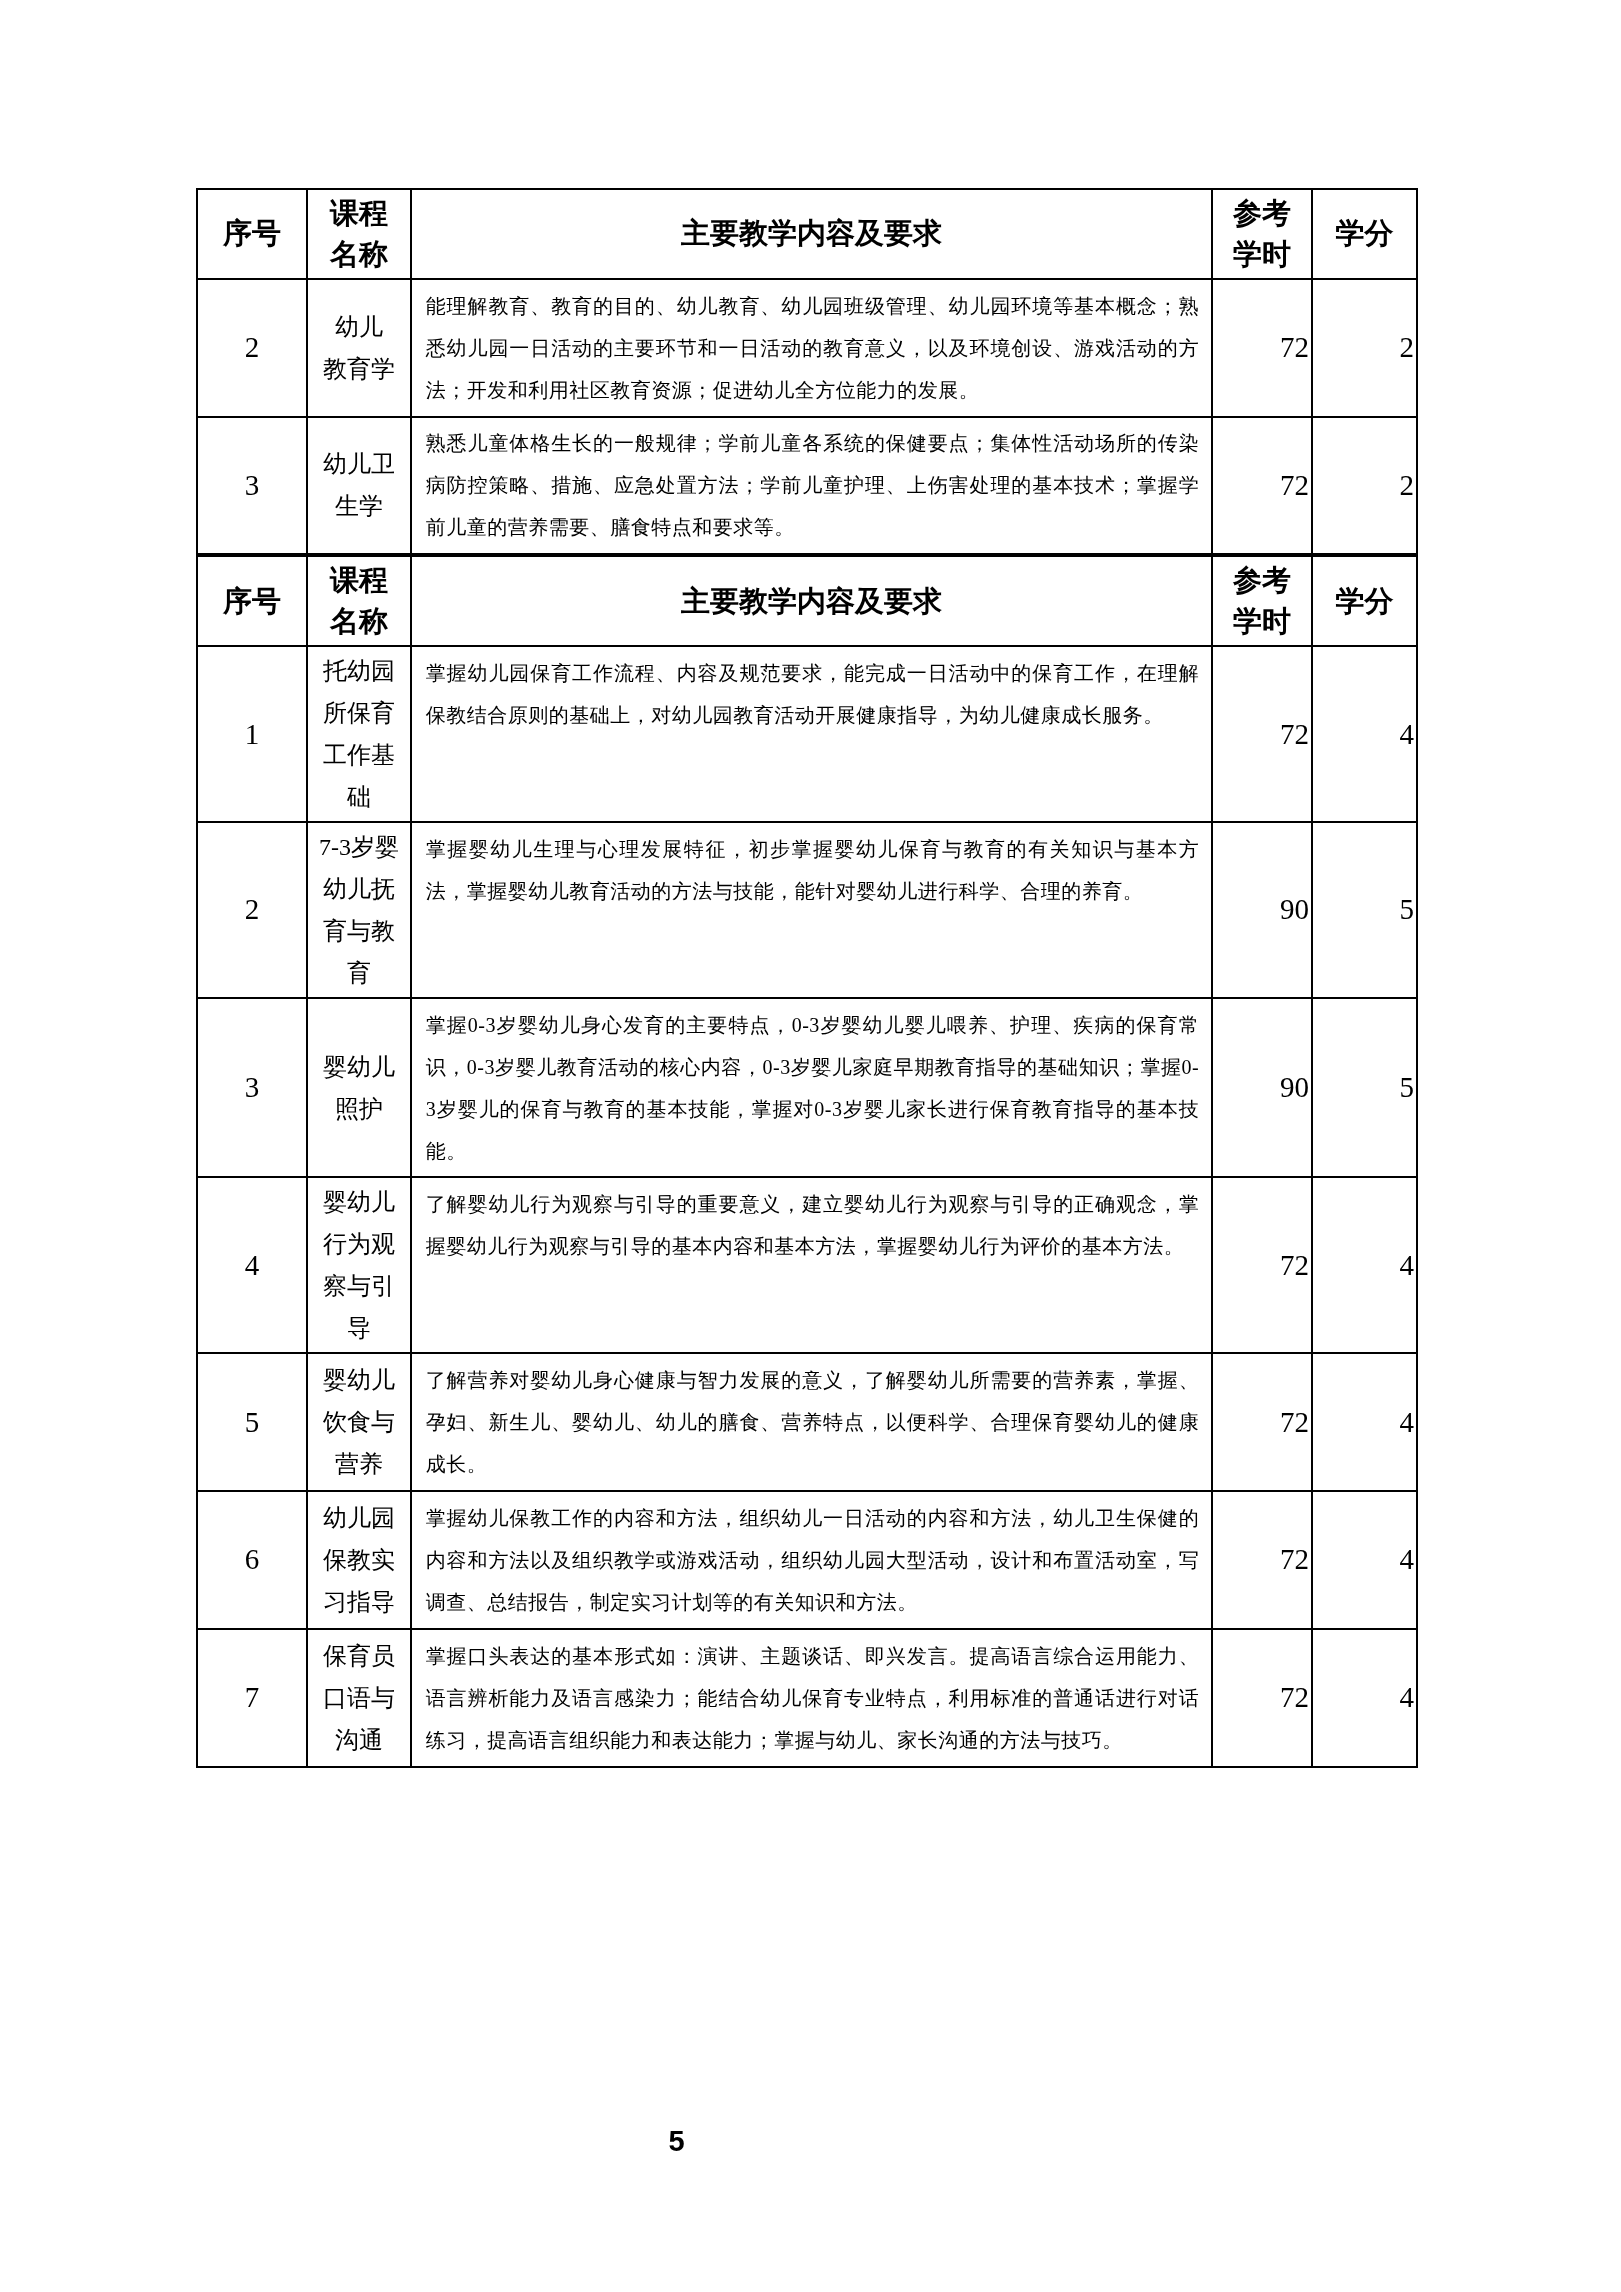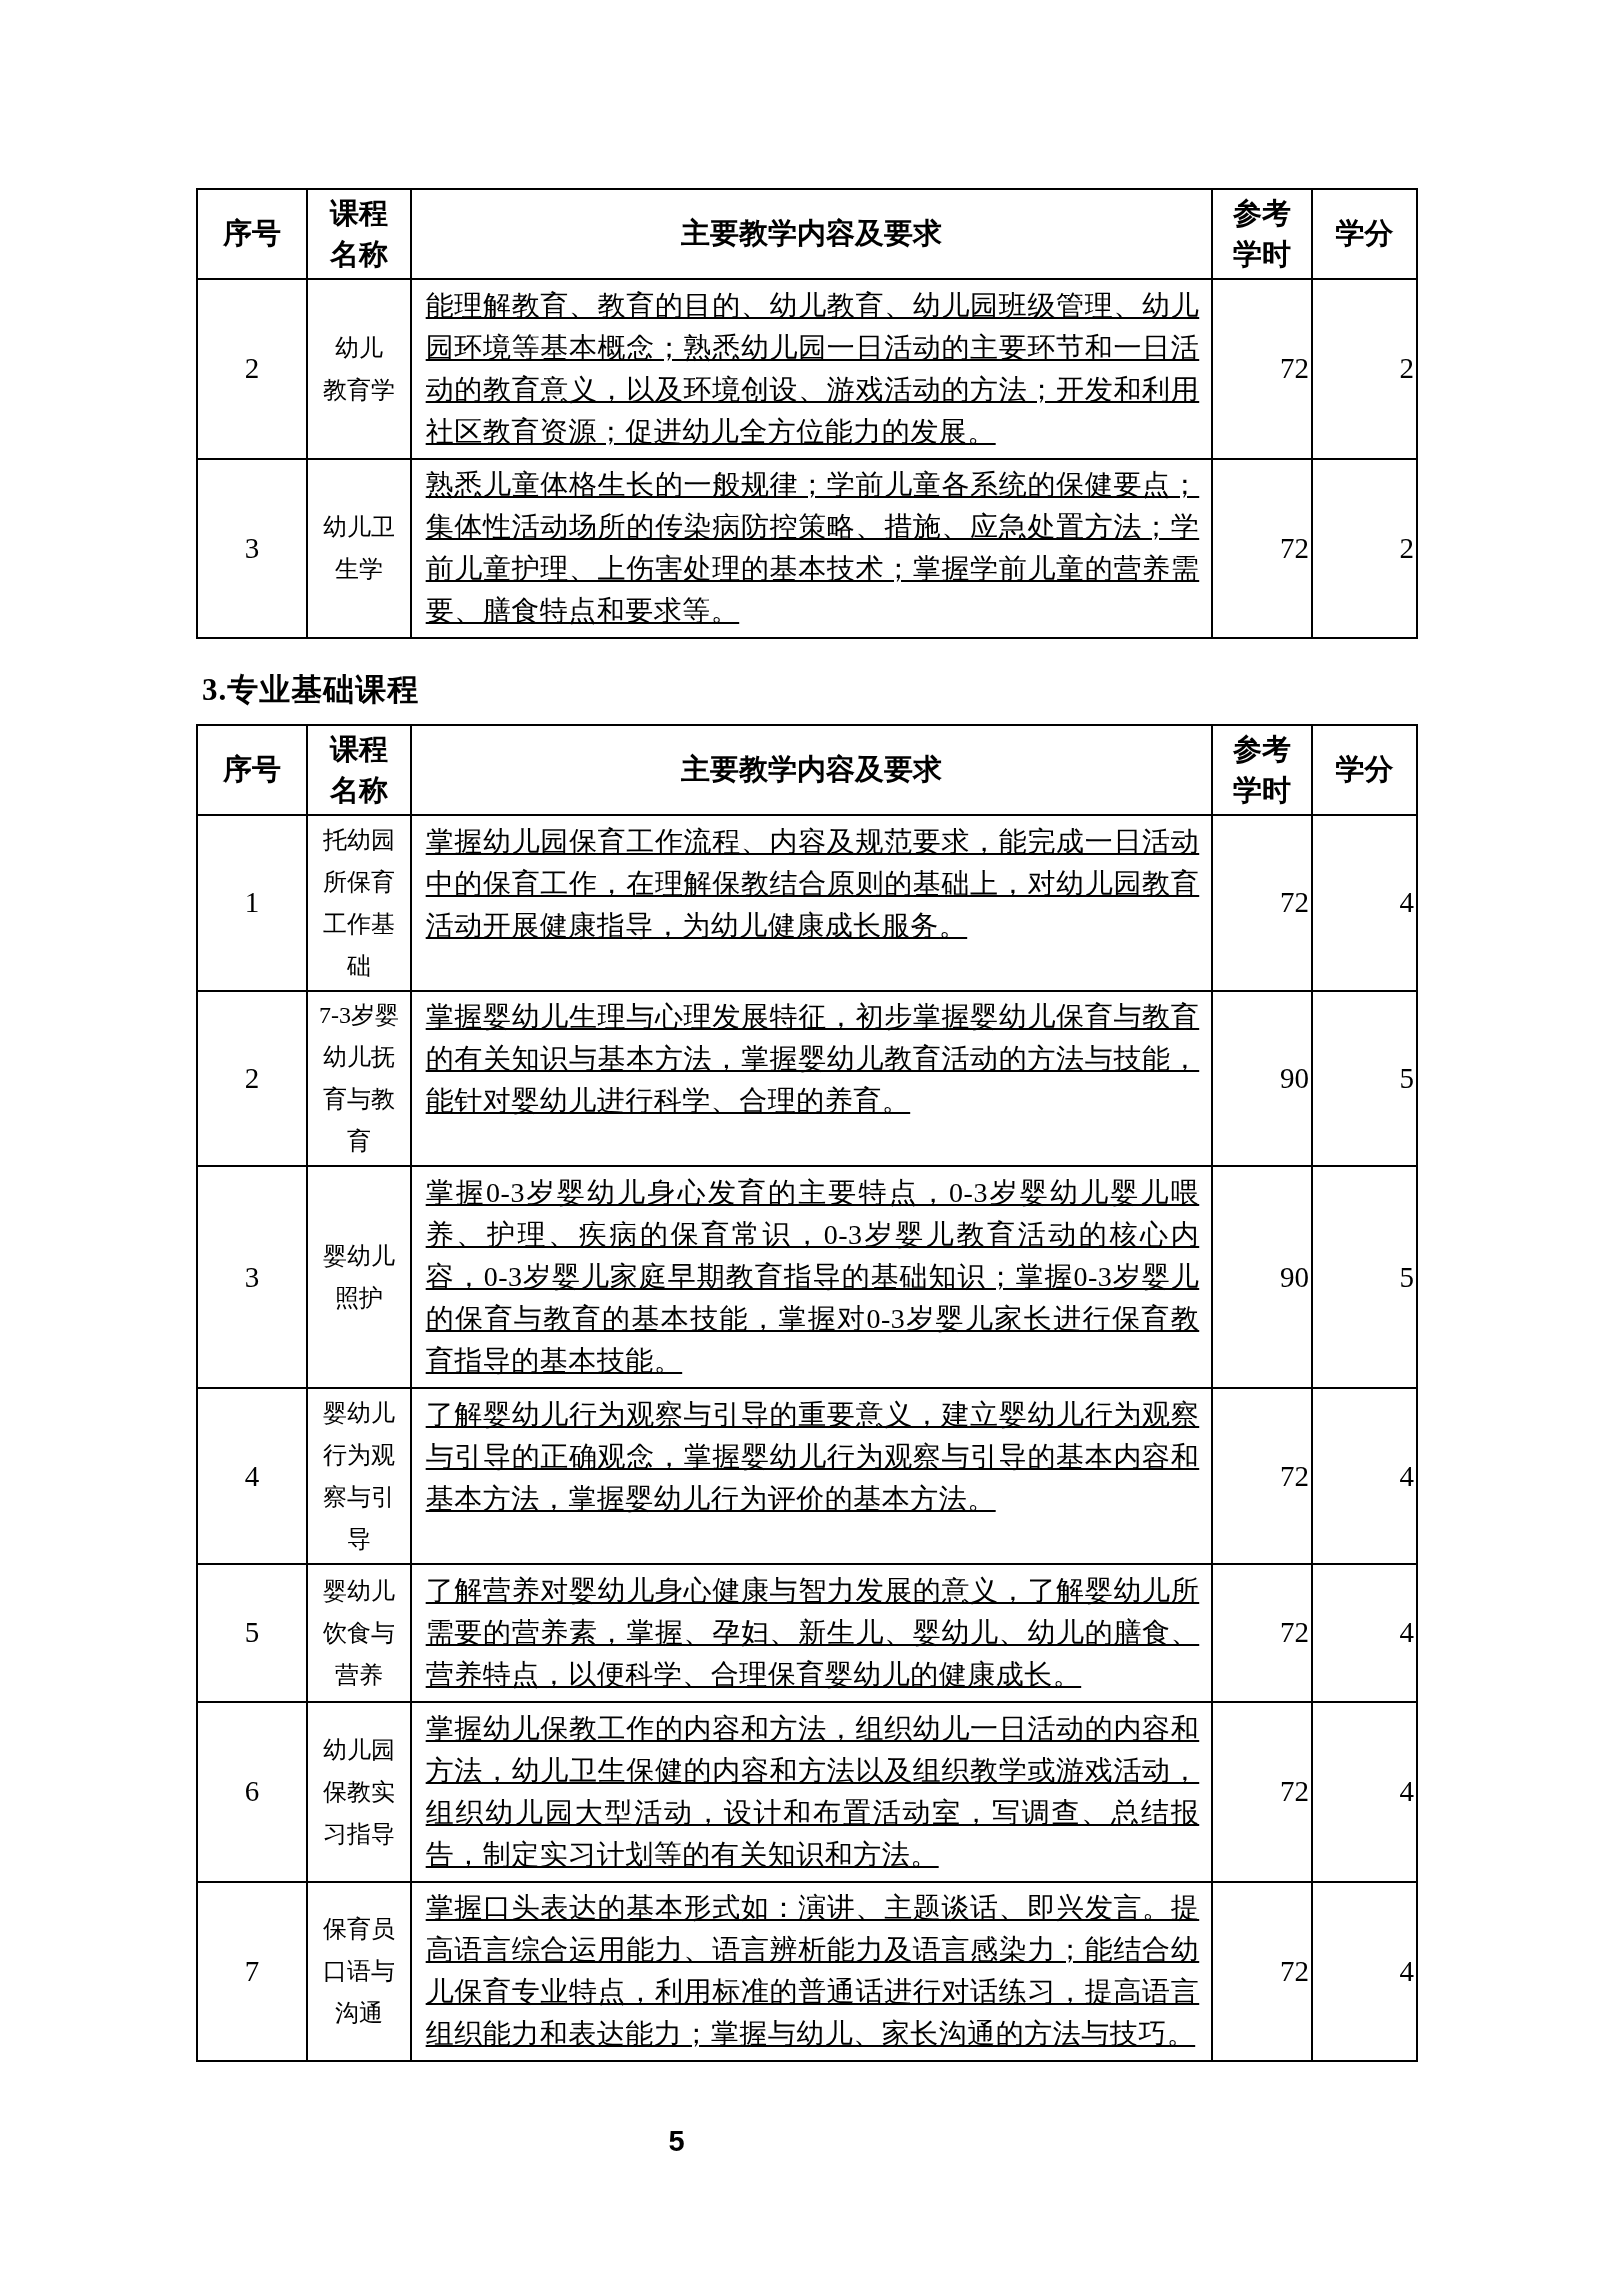--- a/index.html
+++ b/index.html
@@ -48,25 +48,24 @@
     text-align: center;
     vertical-align: middle;
     font-size: 24px;
     line-height: 42px;
     white-space: pre-line;
     padding: 2.9px 1px;
   }
   td.col-content {
     text-align: justify;
     vertical-align: top;
-    font-size: 28px;
+    font-size: 20px;
     line-height: 42px;
     letter-spacing: 0.5px;
     padding: 4.9px 11.8px 4.9px 13.7px;
-    text-decoration: underline;
   }
   td.col-hours, td.col-credits {
     text-align: right;
     vertical-align: middle;
     font-size: 29px;
     padding: 2px;
   }
   .section-heading {
     font-size: 31px;
     font-weight: bold;
@@ -122,21 +121,20 @@
             <td class="col-index">3</td>
             <td class="col-name">幼儿卫
 生学</td>
             <td class="col-content">熟悉儿童体格生长的一般规律；学前儿童各系统的保健要点；集体性活动场所的传染病防控策略、措施、应急处置方法；学前儿童护理、上伤害处理的基本技术；掌握学前儿童的营养需要、膳食特点和要求等。</td>
             <td class="col-hours">72</td>
             <td class="col-credits">2</td>
           </tr>
         </tbody>
     </table>
 
-    <h2 class="section-heading">3.专业基础课程</h2>
 
     <table class="course-table" id="table2">
       <colgroup>
         <col style="width:110px">
           <col style="width:104px">
           <col style="width:801px">
           <col style="width:100px">
           <col style="width:105px">
       </colgroup>
       <thead>

